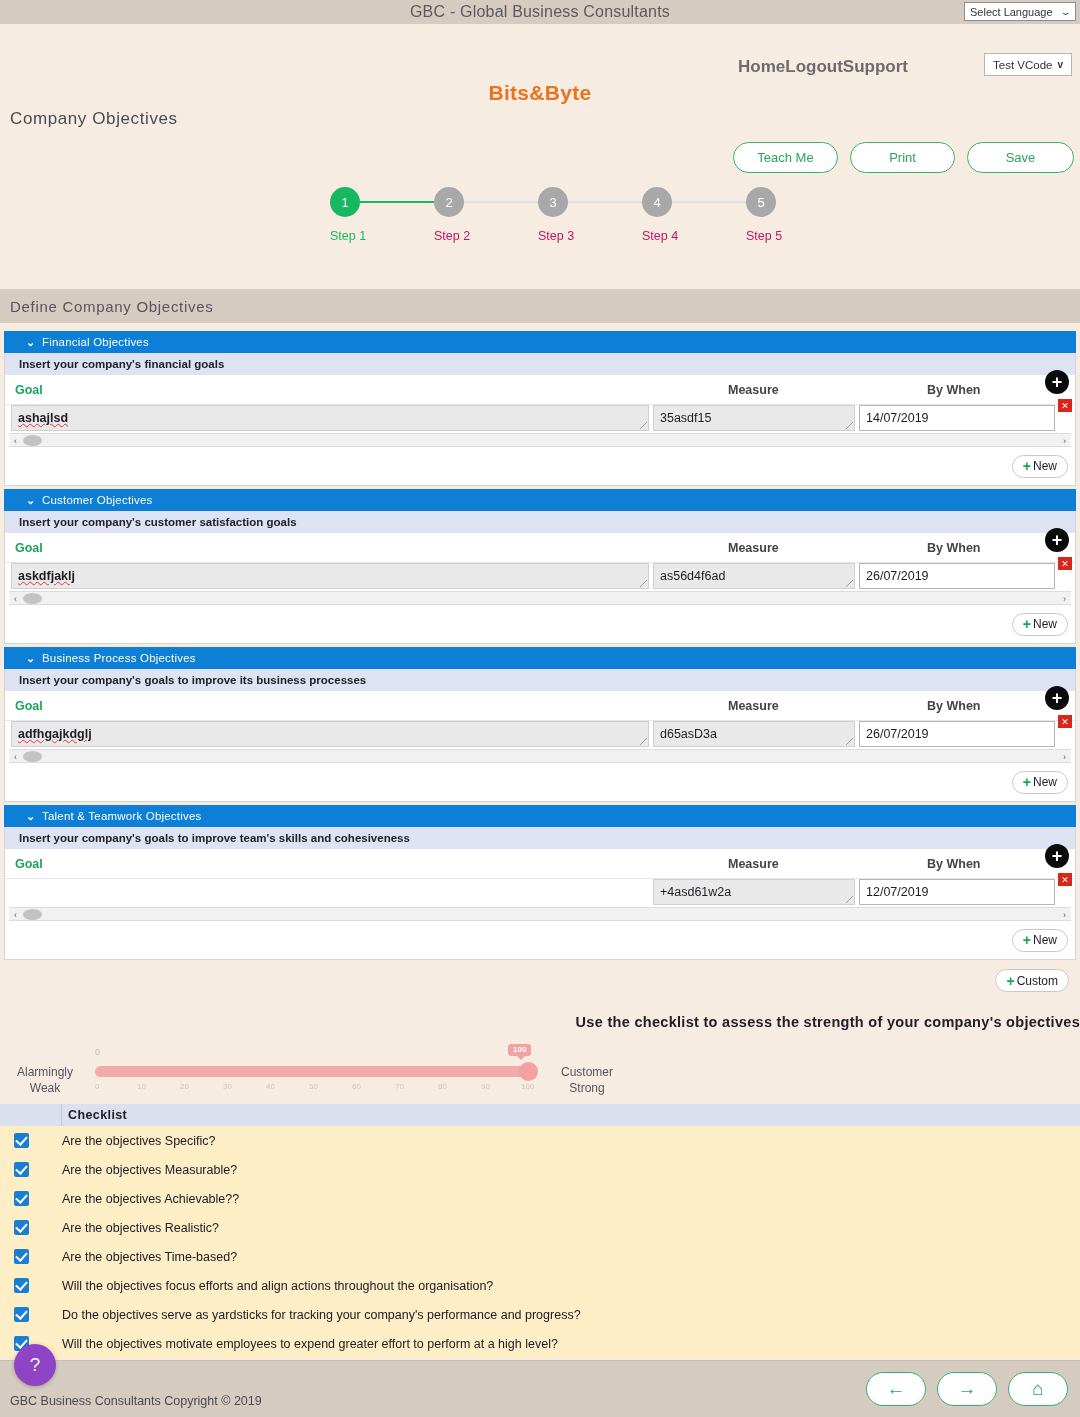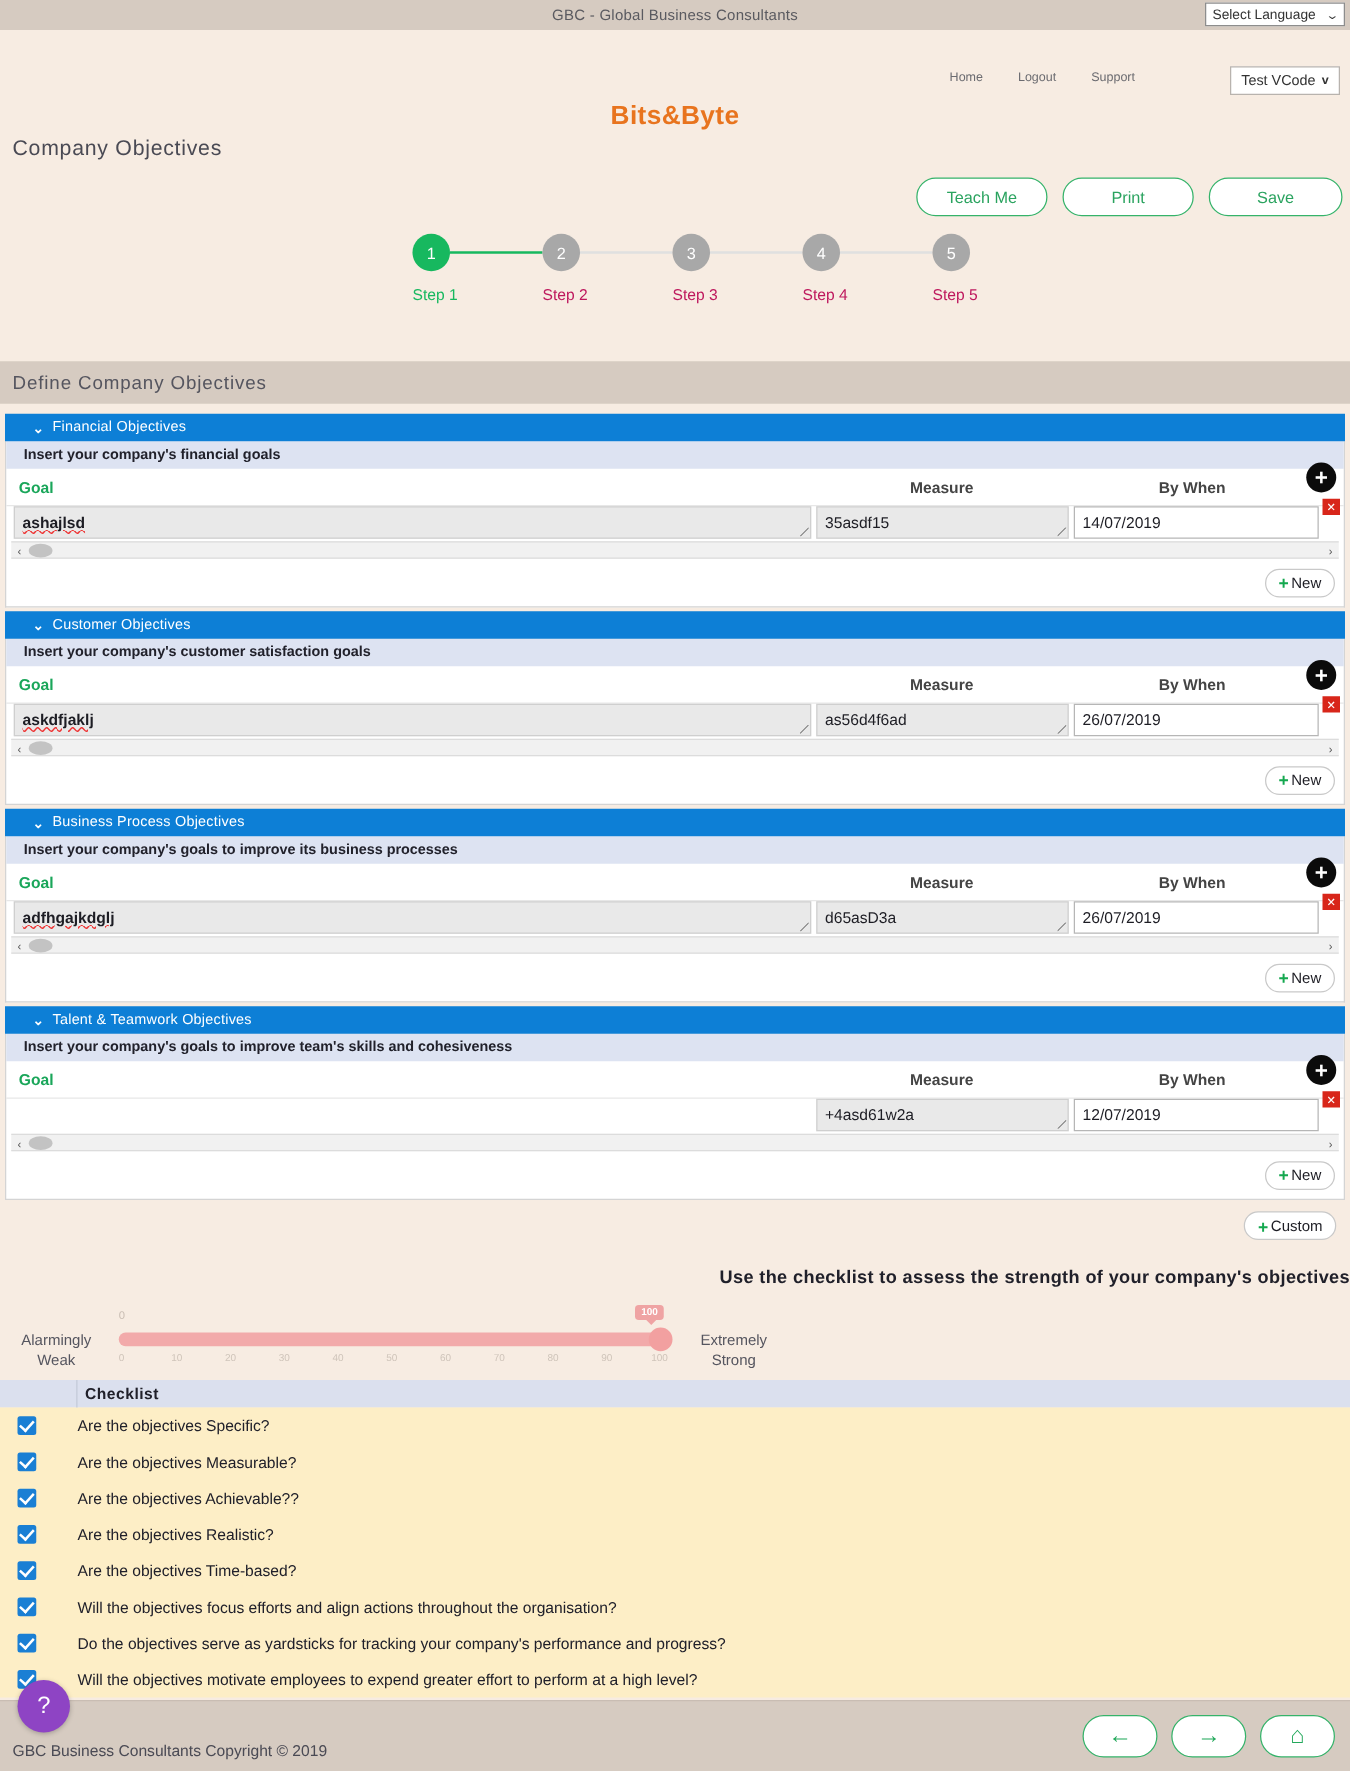--- a/index.html
+++ b/index.html
@@ -11,34 +11,34 @@
     color:#3a3a44;
     overflow:hidden;
     position:relative;
   }
 
   
   .topbar{
     height:24px; background:#d6cbc1; position:relative;
     display:flex; align-items:center; justify-content:center;
   }
-  .topbar-title{ font-size:12px; color:#5a5a60; letter-spacing:.2px; }
+  .topbar-title{ font-size:16px; color:#5a5a60; letter-spacing:.2px; }
   .lang-select{
     position:absolute; right:4px; top:2px;
     width:112px; height:19px; background:#fff; border:1px solid #8d8d8d;
     font-size:11px; color:#333; display:flex; align-items:center;
     justify-content:space-between; padding:0 5px;
   }
   .lang-select .chev{ font-size:9px; transform:scaleX(1.5); }
 
   
   .header{ position:relative; height:90px; }
   .navlinks{
     position:absolute; right:172px; top:33px;
-    font-size:10px; color:#6b6b70; display:flex; gap:28px;
+    font-size:17px; color:#6b6b70; display:flex; font-weight:bold;
   }
   .navlinks a{ color:#6b6b70; text-decoration:none; cursor:pointer; }
   .vcode{
     position:absolute; right:8px; top:29px;
     width:88px; height:23px; background:#fff; border:1px solid #b8b3ae;
     font-size:11.5px; color:#333; display:flex; align-items:center;
     justify-content:space-between; padding:0 8px;
   }
   .vcode .chev{ font-size:10px; font-weight:bold; }
   .brand{
@@ -520,21 +520,21 @@
       <span class="tick" style="left:171px">40</span>
       <span class="tick" style="left:214px">50</span>
       <span class="tick" style="left:257px">60</span>
       <span class="tick" style="left:300px">70</span>
       <span class="tick" style="left:343px">80</span>
       <span class="tick" style="left:386px">90</span>
       <span class="tick" style="left:426px">100</span>
     </div>
   </div>
   <div class="slider-label right">
-    <div>Extremely</div>
+    <div>Customer</div>
     <div>Strong</div>
   </div>
 </div>
 
 <div>
   <div class="chk-head">
     <div class="c1"></div>
     <div class="c2">Checklist</div>
   </div>
   <div class="chk-body">

